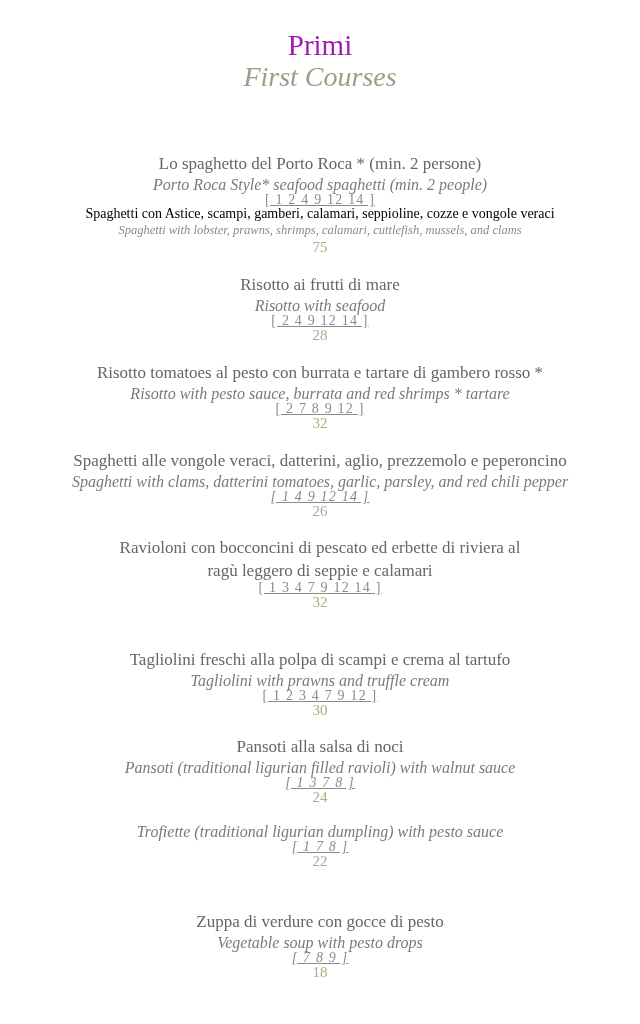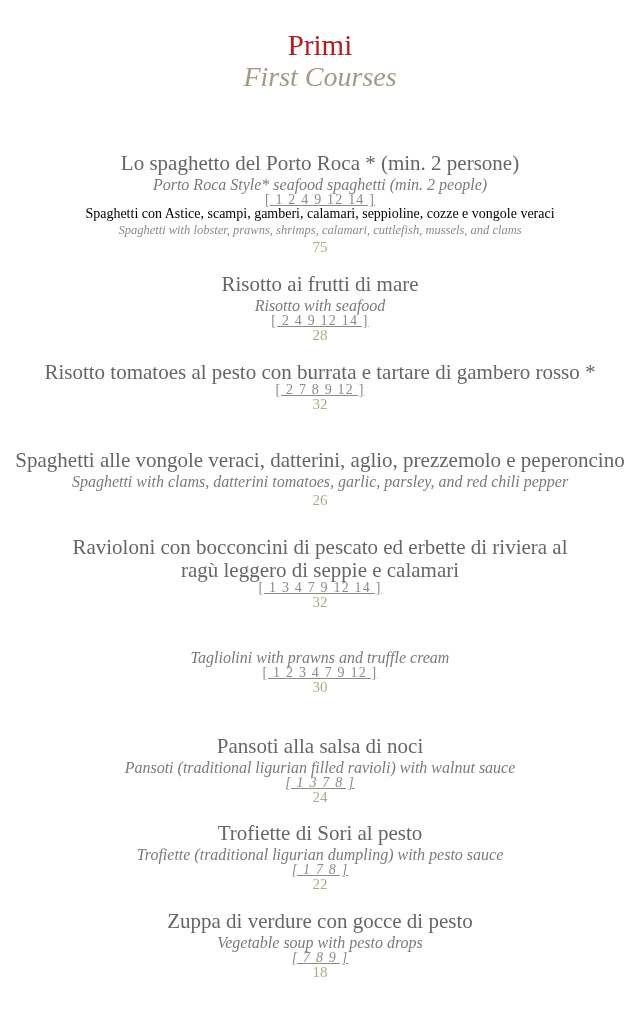--- a/index.html
+++ b/index.html
@@ -18,40 +18,40 @@
     position: absolute;
     left: 0; top: 0;
     width: 640px;
     text-align: center;
   }
   .section-title {
     position: absolute;
     left: 0; width: 640px;
     top: 28px;
     font-size: 29px;
-    color: #b91c1c;
+    color: #a21caf;
     line-height: 34px;
   }
   .section-subtitle {
     position: absolute;
     left: 0; width: 640px;
     top: 62px;
     font-size: 28px;
     font-style: italic;
     color: #a49a84;
     line-height: 30px;
   }
   .dish {
     position: absolute;
     left: 0;
     width: 640px;
     text-align: center;
   }
   .dish-name {
-    font-size: 21px;
+    font-size: 17px;
     color: #666666;
     line-height: 23px;
     white-space: nowrap;
   }
   .dish-en {
     font-size: 16px;
     font-style: italic;
     color: #7a7a7a;
     line-height: 19px;
     white-space: nowrap;
@@ -105,52 +105,54 @@
 
   <div class="dish" style="top:273px;">
     <div class="dish-name">Risotto ai frutti di mare</div>
     <div class="dish-en">Risotto with seafood</div>
     <div class="allergens">[ 2 4 9 12 14 ]</div>
     <div class="price">28</div>
   </div>
 
   <div class="dish" style="top:361px;">
     <div class="dish-name">Risotto tomatoes al pesto con burrata e tartare di gambero rosso *</div>
+    <div class="dish-en">Risotto with pesto sauce, burrata and red shrimps * tartare</div>
     <div class="allergens">[ 2 7 8 9 12 ]</div>
     <div class="price">32</div>
   </div>
 
   <div class="dish" style="top:449px;">
     <div class="dish-name">Spaghetti alle vongole veraci, datterini, aglio, prezzemolo e peperoncino</div>
     <div class="dish-en">Spaghetti with clams, datterini tomatoes, garlic, parsley, and red chili pepper</div>
+    <div class="allergens italic">[ 1 4 9 12 14 ]</div>
     <div class="price">26</div>
   </div>
 
   <div class="dish" style="top:536px;">
     <div class="dish-name">Ravioloni con bocconcini di pescato ed erbette di riviera al</div>
     <div class="dish-name">ragù leggero di seppie e calamari</div>
     <div class="allergens">[ 1 3 4 7 9 12 14 ]</div>
     <div class="price">32</div>
   </div>
 
   <div class="dish" style="top:648px;">
+    <div class="dish-name">Tagliolini freschi alla polpa di scampi e crema al tartufo</div>
     <div class="dish-en">Tagliolini with prawns and truffle cream</div>
     <div class="allergens">[ 1 2 3 4 7 9 12 ]</div>
     <div class="price">30</div>
   </div>
 
   <div class="dish" style="top:735px;">
     <div class="dish-name">Pansoti alla salsa di noci</div>
     <div class="dish-en">Pansoti (traditional ligurian filled ravioli) with walnut sauce</div>
     <div class="allergens italic">[ 1 3 7 8 ]</div>
     <div class="price">24</div>
   </div>
 
   <div class="dish" style="top:822px;">
-    <div class="dish-name">Trofiette di Sori al pesto</div>
     <div class="dish-en">Trofiette (traditional ligurian dumpling) with pesto sauce</div>
     <div class="allergens italic">[ 1 7 8 ]</div>
     <div class="price">22</div>
   </div>
 
   <div class="dish" style="top:910px;">
     <div class="dish-name">Zuppa di verdure con gocce di pesto</div>
     <div class="dish-en">Vegetable soup with pesto drops</div>
     <div class="allergens italic">[ 7 8 9 ]</div>
     <div class="price">18</div>

